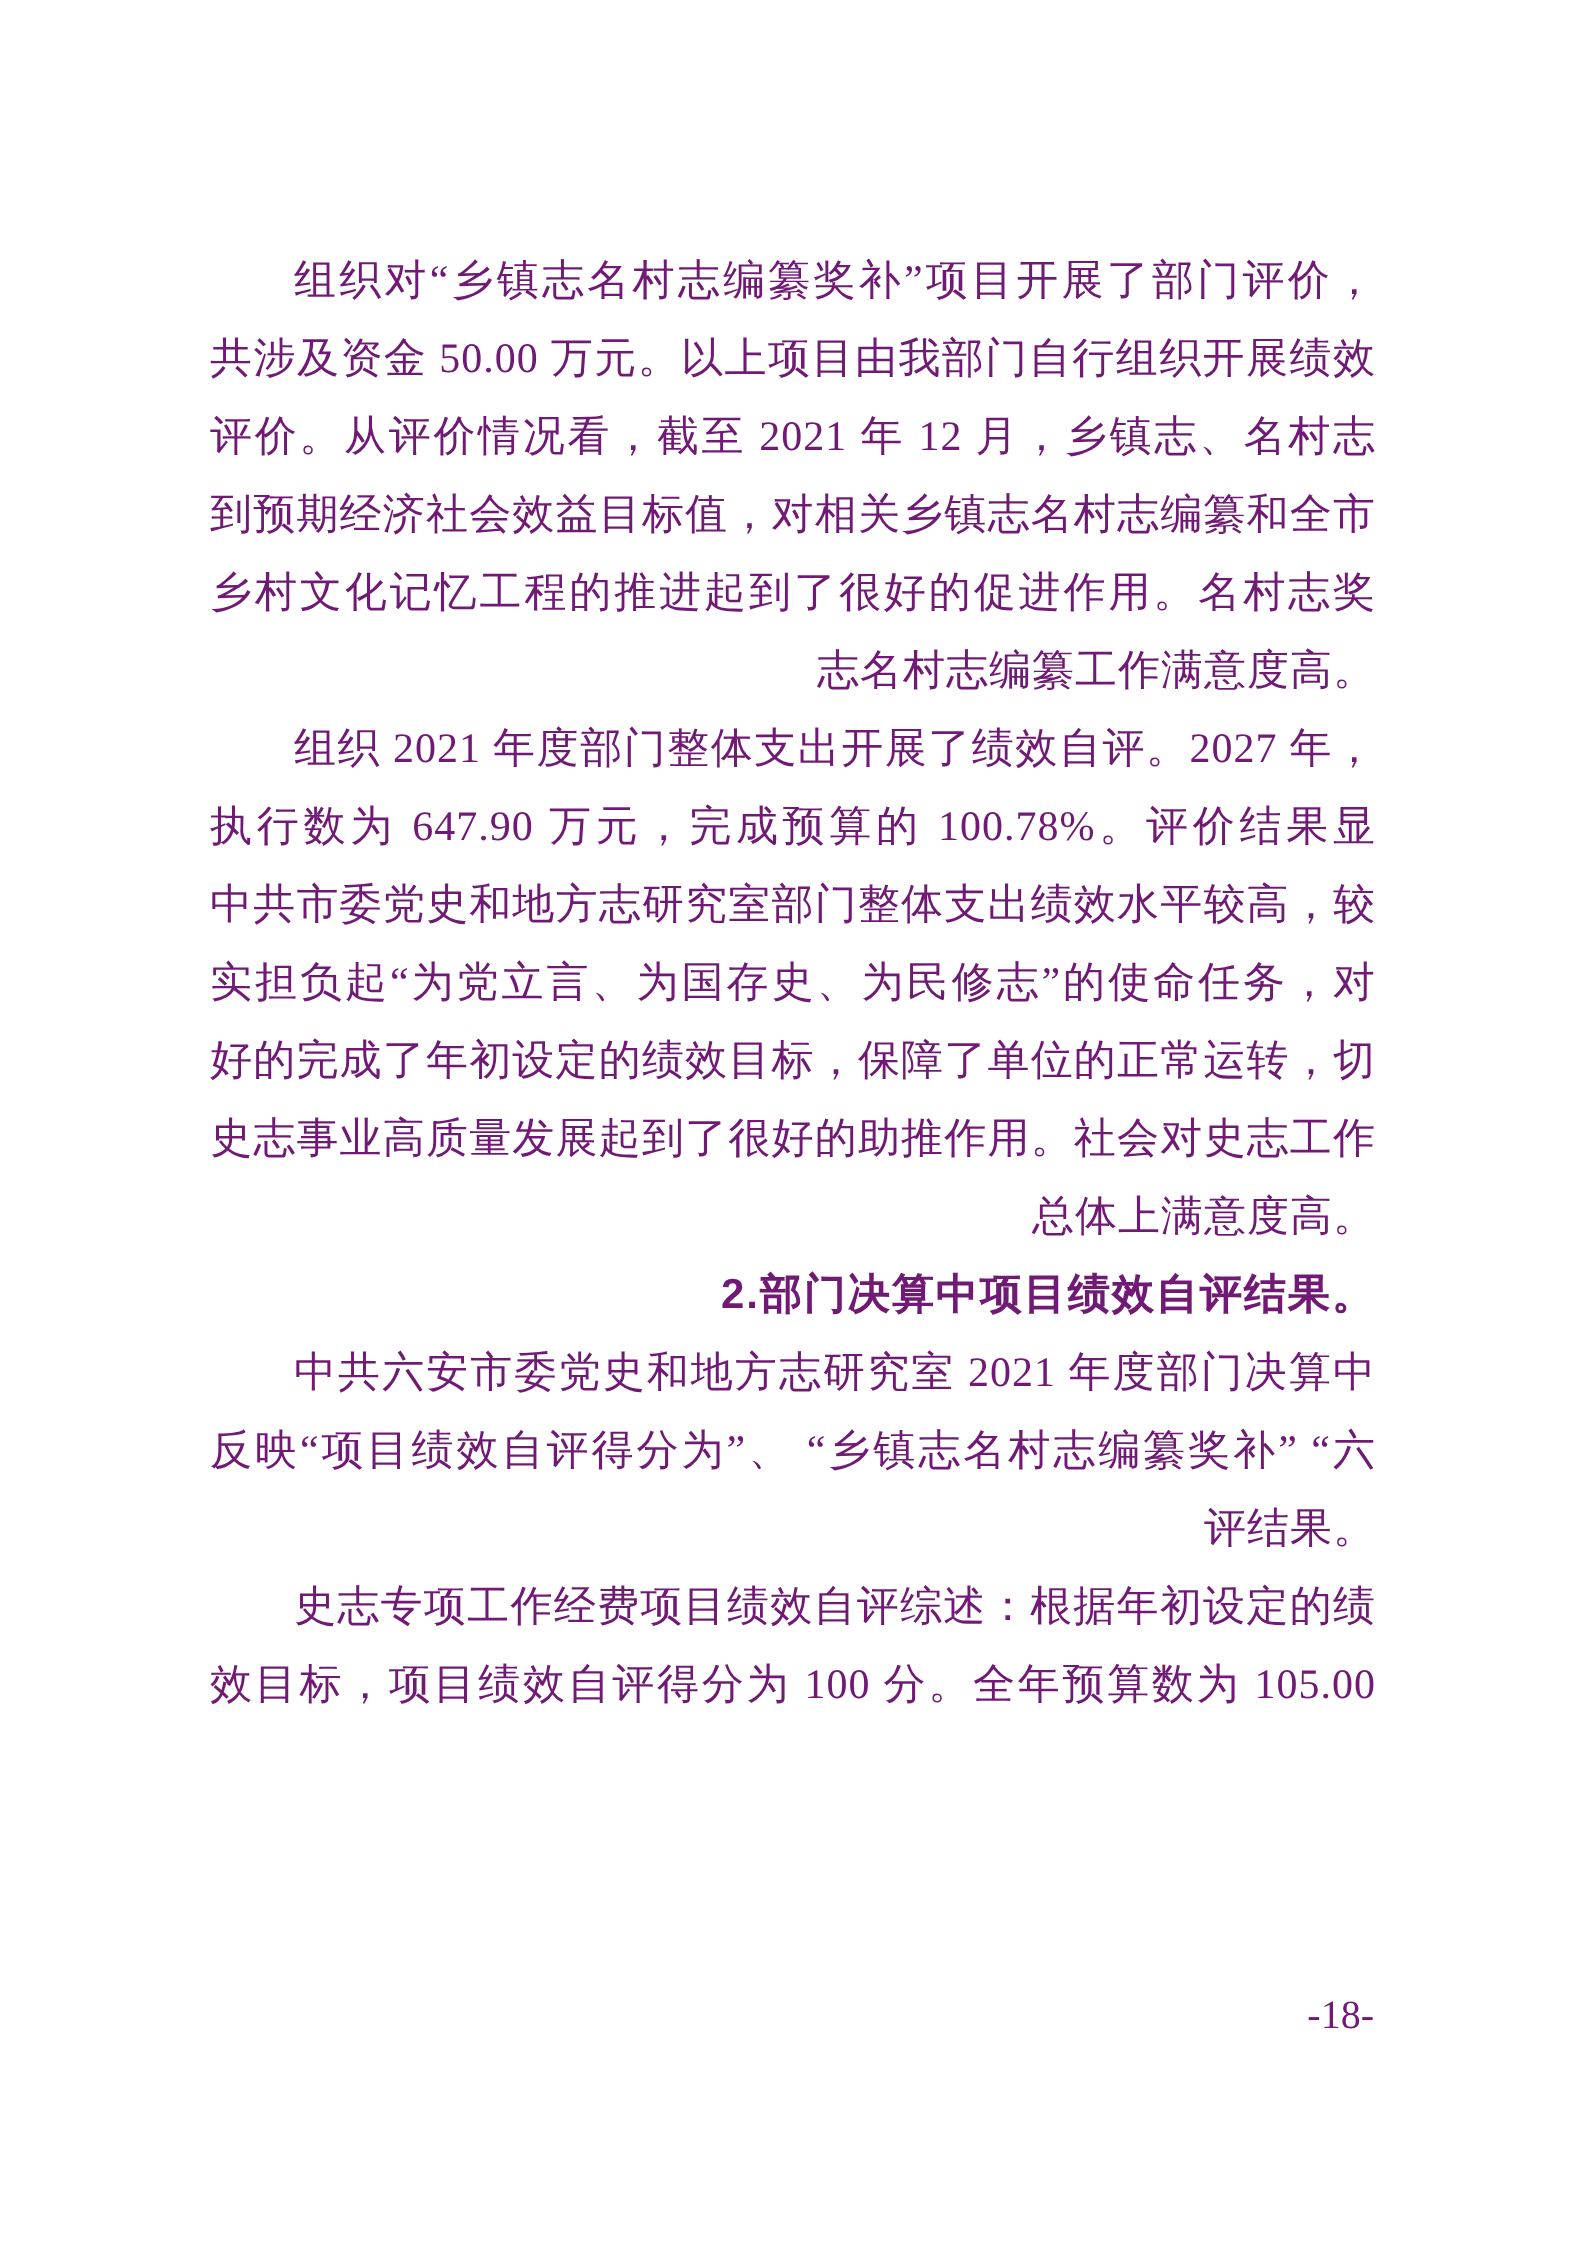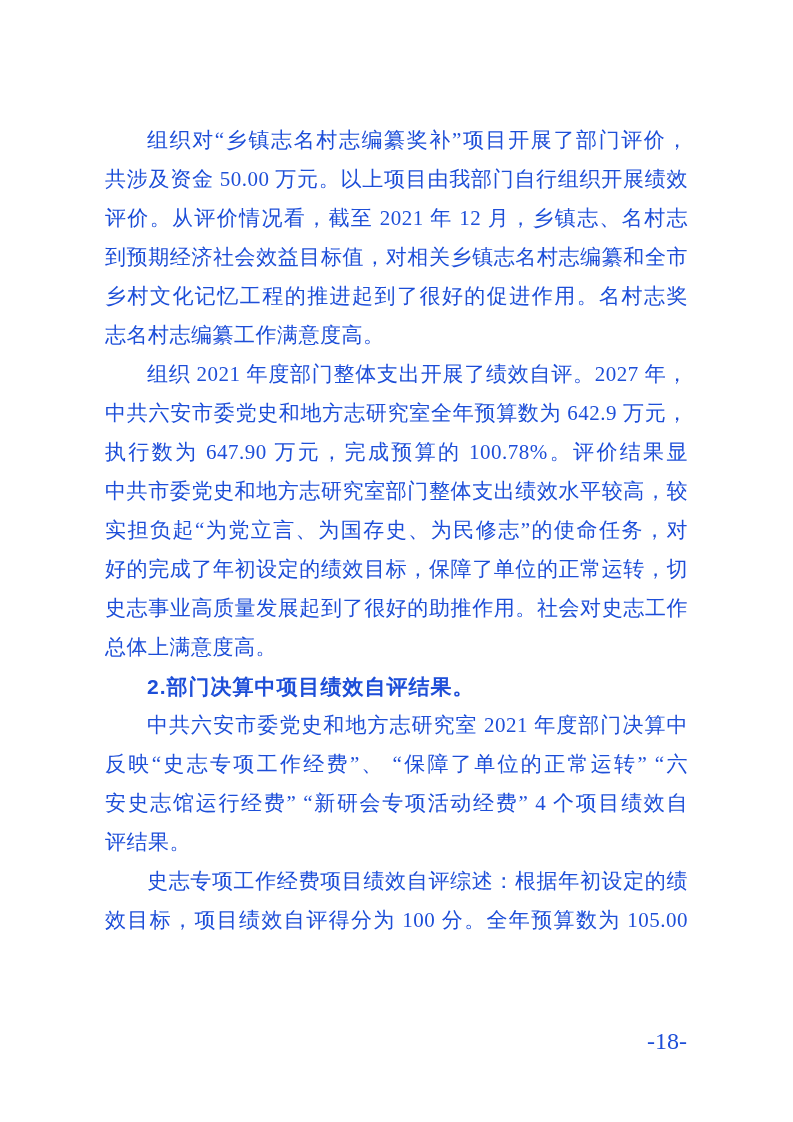--- a/index.html
+++ b/index.html
@@ -5,56 +5,56 @@
   html, body {
     margin: 0;
     padding: 0;
     background: #ffffff;
   }
   .page {
     position: relative;
     width: 793px;
     height: 1122px;
     background: #ffffff;
-    color: #1d4ed8;
+    color: #701a75;
     font-family: "Liberation Serif", "DejaVu Serif", serif;
     overflow: hidden;
   }
   .content {
     position: absolute;
     left: 105px;
     top: 121px;
     width: 583px;
   }
   .ln {
     font-size: 21px;
     line-height: 39px;
     height: 39px;
-    text-align: left;
+    text-align: right;
     letter-spacing: 0.5px;
     overflow: hidden;
   }
   .just {
     text-align: justify;
     text-align-last: justify;
     text-justify: inter-character;
   }
   .ind {
     text-indent: 42px;
   }
   .hd {
     font-weight: 700;
     font-family: "Liberation Sans", "DejaVu Sans", sans-serif;
     letter-spacing: 1px;
   }
   .footer {
     position: absolute;
-    top: 1027px;
+    top: 994px;
     right: 106px;
-    font-size: 24px;
+    font-size: 20px;
     line-height: 28px;
     font-family: "Liberation Serif", "DejaVu Serif", serif;
   }
 </style>
 </head>
 <body>
 
 <div class="page">
   <div class="content">
 
@@ -62,37 +62,35 @@
       <div class="ln ind just">组织对“乡镇志名村志编纂奖补”项目开展了部门评价，</div>
       <div class="ln just">共涉及资金 50.00 万元。以上项目由我部门自行组织开展绩效</div>
       <div class="ln just">评价。从评价情况看，截至 2021 年 12 月，乡镇志、名村志奖</div>
       <div class="ln just">到预期经济社会效益目标值，对相关乡镇志名村志编纂和全市</div>
       <div class="ln just">乡村文化记忆工程的推进起到了很好的促进作用。名村志奖</div>
       <div class="ln">志名村志编纂工作满意度高。</div>
     </div>
 
     <div>
       <div class="ln ind just">组织 2021 年度部门整体支出开展了绩效自评。2027 年，</div>
-      <div class="ln just">中共六安市委党史和地方志研究室全年预算数为 642.9 万元，</div>
       <div class="ln just">执行数为 647.90 万元，完成预算的 100.78%。评价结果显示，</div>
       <div class="ln just">中共市委党史和地方志研究室部门整体支出绩效水平较高，较</div>
       <div class="ln just">实担负起“为党立言、为国存史、为民修志”的使命任务，对</div>
       <div class="ln just">好的完成了年初设定的绩效目标，保障了单位的正常运转，切</div>
       <div class="ln just">史志事业高质量发展起到了很好的助推作用。社会对史志工作</div>
       <div class="ln">总体上满意度高。</div>
     </div>
 
     <div>
       <div class="ln ind hd">2.部门决算中项目绩效自评结果。</div>
     </div>
 
     <div>
       <div class="ln ind just">中共六安市委党史和地方志研究室 2021 年度部门决算中</div>
-      <div class="ln just">反映“史志专项工作经费”、 “保障了单位的正常运转” “六</div>
-      <div class="ln just">安史志馆运行经费” “新研会专项活动经费” 4 个项目绩效自</div>
+      <div class="ln just">反映“项目绩效自评得分为”、 “乡镇志名村志编纂奖补” “六</div>
       <div class="ln">评结果。</div>
     </div>
 
     <div>
       <div class="ln ind just">史志专项工作经费项目绩效自评综述：根据年初设定的绩</div>
       <div class="ln just">效目标，项目绩效自评得分为 100 分。全年预算数为 105.00</div>
     </div>
 
   </div>
 

